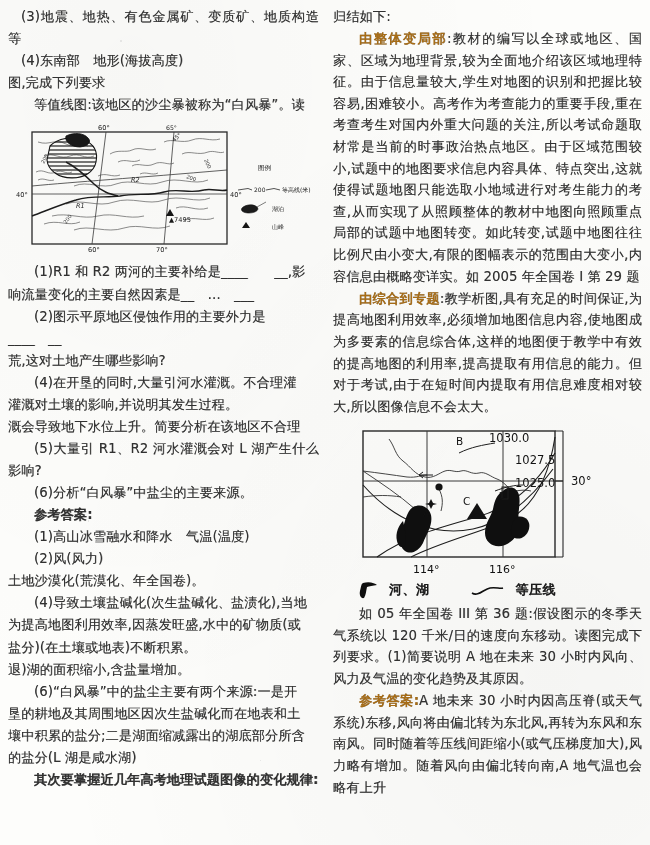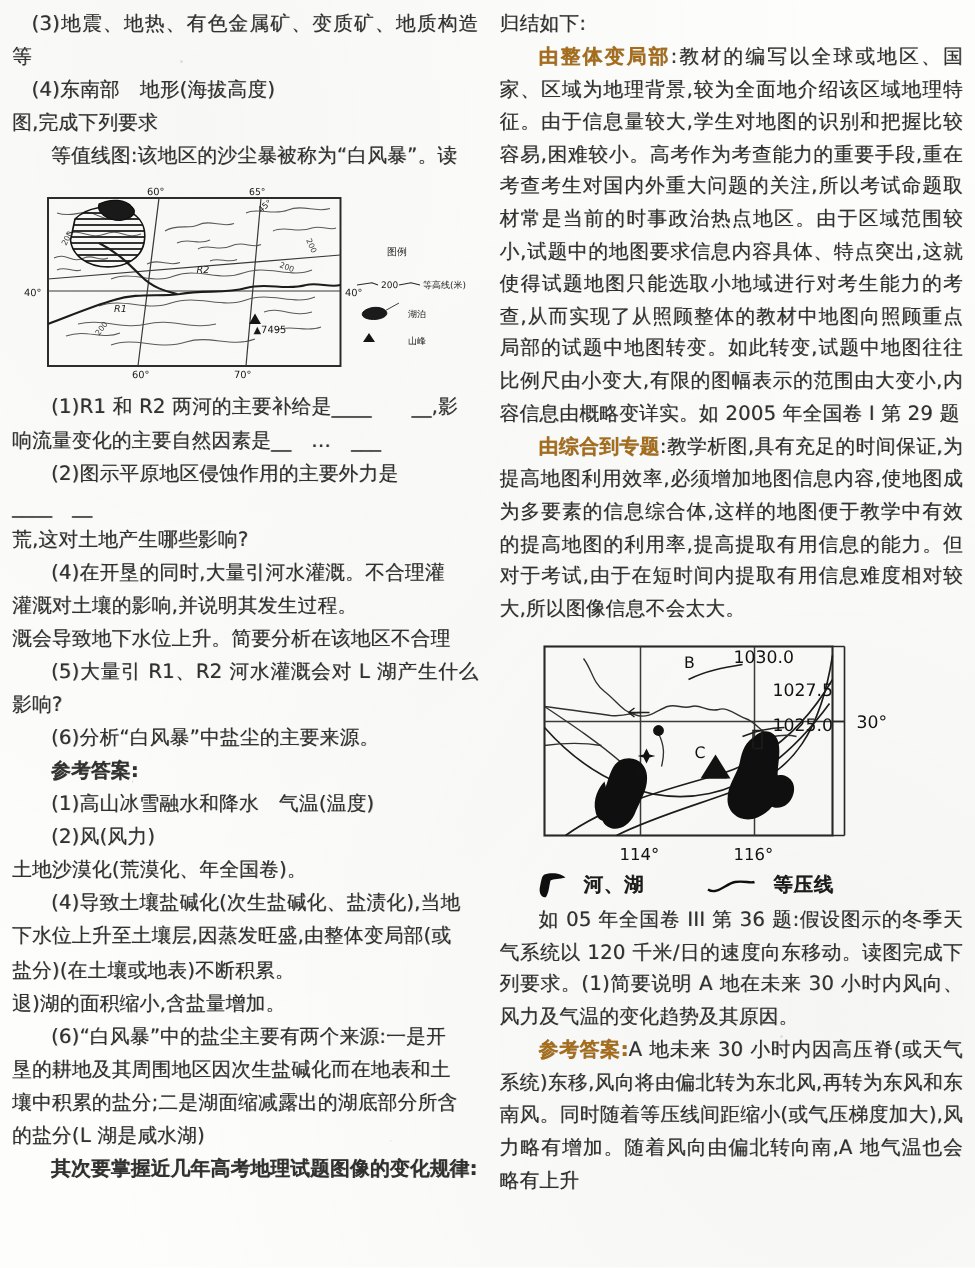--- a/index.html
+++ b/index.html
@@ -207,21 +207,21 @@
     <p class="tx">溉会导致地下水位上升。简要分析在该地区不合理</p>
     <p class="tx ind">(5)大量引 R1、R2 河水灌溉会对 L 湖产生什么影响?</p>
     <p class="tx ind">(6)分析“白风暴”中盐尘的主要来源。</p>
 
     <p class="tx ind bold">参考答案:</p>
 
     <p class="tx ind">(1)高山冰雪融水和降水　气温(温度)</p>
     <p class="tx ind">(2)风(风力)</p>
     <p class="tx">土地沙漠化(荒漠化、年全国卷)。</p>
     <p class="tx ind">(4)导致土壤盐碱化(次生盐碱化、盐渍化),当地</p>
-    <p class="tx">下水位上升至土壤层,因蒸发旺盛,由整体变局部(或</p>
+    <p class="tx">为提高地图利用效率,因蒸发旺盛,水中的矿物质(或</p>
     <p class="tx">盐分)(在土壤或地表)不断积累。</p>
     <p class="tx">退)湖的面积缩小,含盐量增加。</p>
     <p class="tx ind">(6)“白风暴”中的盐尘主要有两个来源:一是开</p>
     <p class="tx">垦的耕地及其周围地区因次生盐碱化而在地表和土</p>
     <p class="tx">壤中积累的盐分;二是湖面缩减露出的湖底部分所含</p>
     <p class="tx">的盐分(L 湖是咸水湖)</p>
 
     <p class="tx ind bold">其次要掌握近几年高考地理试题图像的变化规律:</p>
 
   </div>

